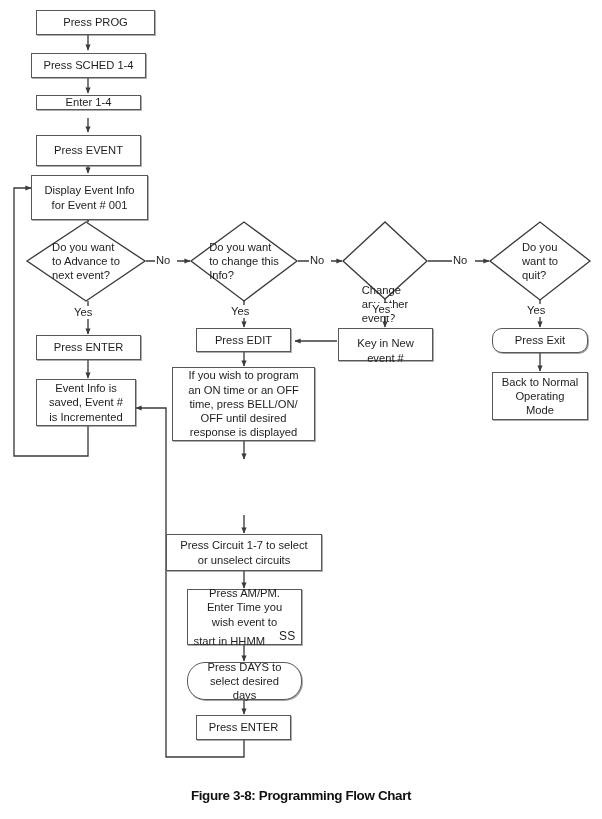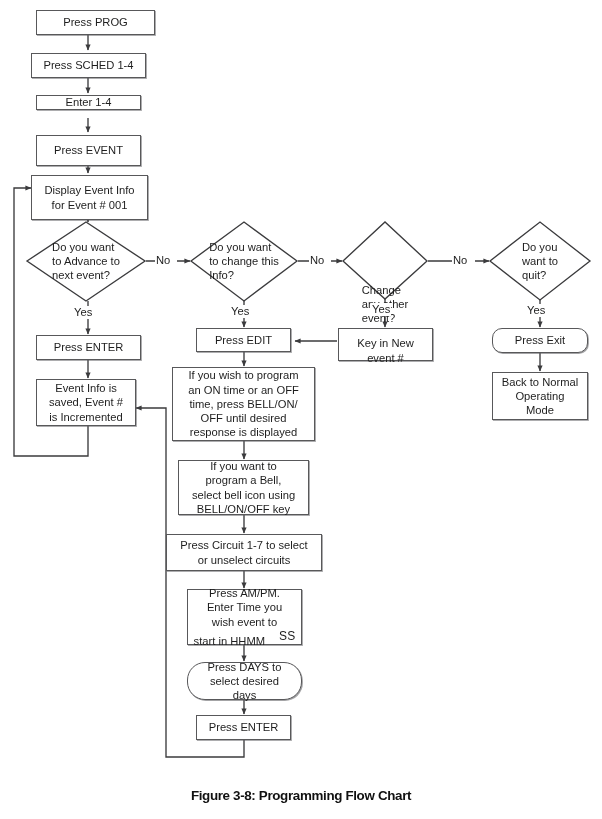--- a/index.html
+++ b/index.html
@@ -191,26 +191,20 @@
   </div>
 
   <div class="node box" style="left:172px; top:367px; width:143px; height:74px;">
     <span class="box-inner" style="white-space:pre-line;">If you wish to program
 an ON time or an OFF
 time, press BELL/ON/
 OFF until desired
 response is displayed</span>
   </div>
 
-  <div class="node box" style="left:178px; top:460px; width:131px; height:55px;">
-    <span class="box-inner" style="white-space:pre-line;">If you want to
-program a Bell,
-select bell icon using
-BELL/ON/OFF key</span>
-  </div>
 
   <div class="node box" style="left:166px; top:534px; width:156px; height:37px;">
     <span class="box-inner" style="white-space:pre-line;">Press Circuit 1-7 to select
 or unselect circuits</span>
   </div>
 
   <div class="node box" style="left:187px; top:589px; width:115px; height:56px;">
     <span class="box-inner" style="white-space:pre-line;"><span>Press AM/PM.
 Enter Time you
 wish event to

